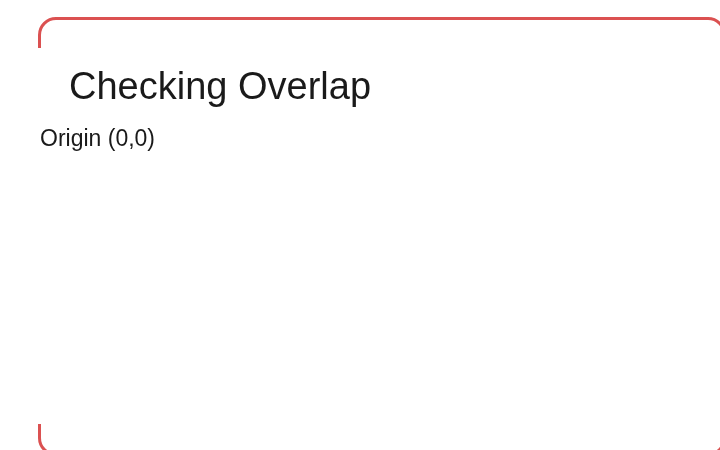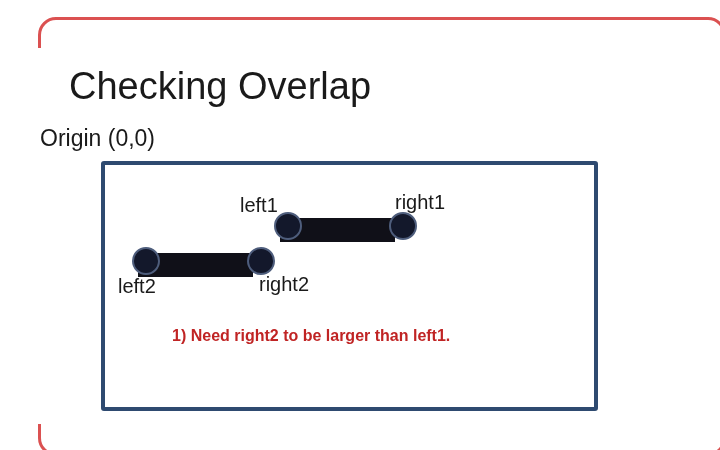--- a/index.html
+++ b/index.html
@@ -106,35 +106,14 @@
 
 <div class="slide-frame"></div>
 <div class="slide-frame-left-cover"></div>
 
 <div class="content">
 
   <div class="title">Checking Overlap</div>
 
   <div class="origin-label">Origin (0,0)</div>
 
-  <div class="diagram-box">
-
-    <div class="seg-label lbl-left1">left1</div>
-
-    <div class="seg-label lbl-right1">right1</div>
-
-    <div class="seg-line line1"></div>
-    <div class="endpoint-dot dot1l"></div>
-    <div class="endpoint-dot dot1r"></div>
-
-    <div class="seg-line line2"></div>
-    <div class="endpoint-dot dot2l"></div>
-    <div class="endpoint-dot dot2r"></div>
-
-    <div class="seg-label lbl-left2">left2</div>
-
-    <div class="seg-label lbl-right2">right2</div>
-
-    <div class="note">1) Need right2 to be larger than left1.</div>
-
-  </div>
 
 </div>
 
 </body></html>

